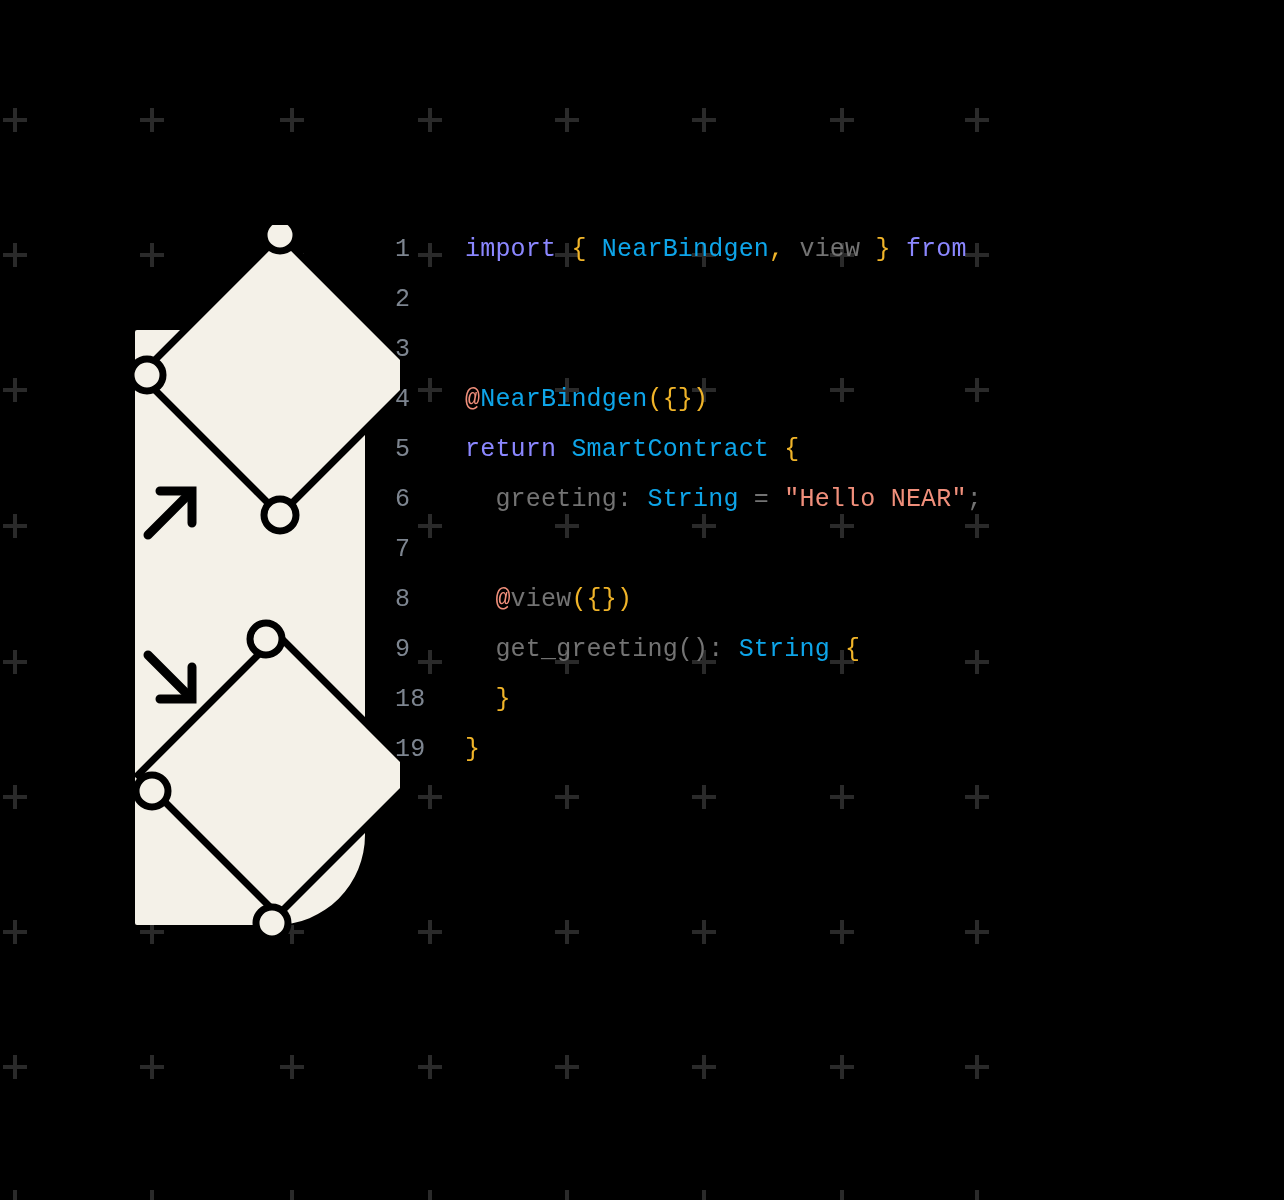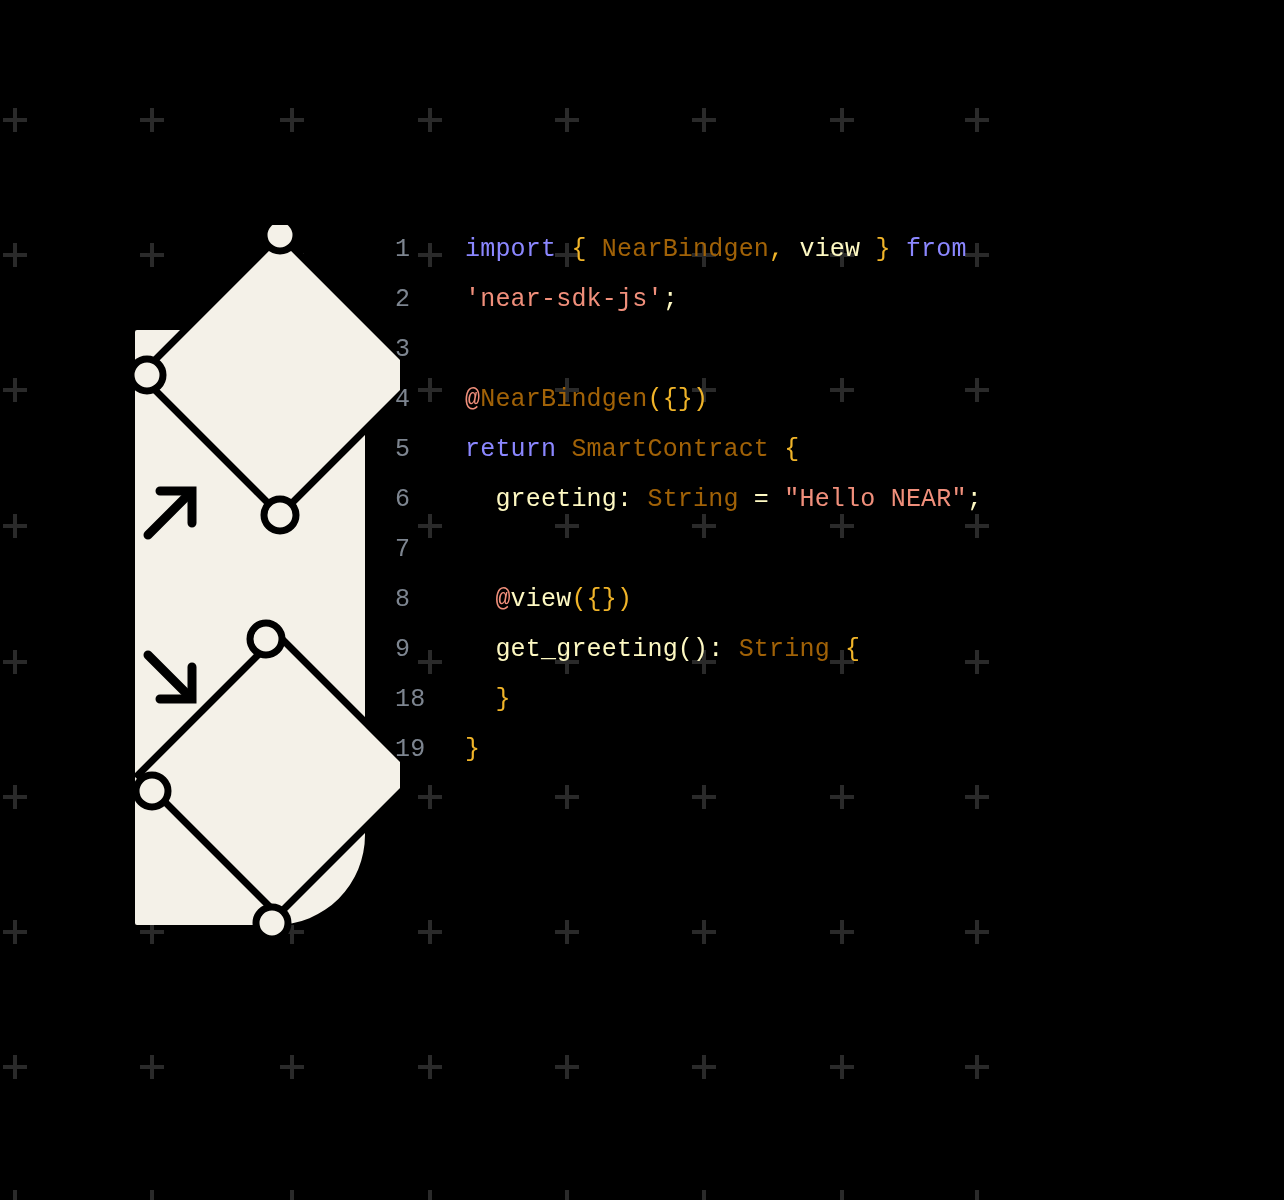--- a/index.html
+++ b/index.html
@@ -62,25 +62,25 @@
     color: #7d8590;
     text-align: left;
     flex-shrink: 0;
   }
   .code {
     color: #e8e8e8;
   }
 
   
   .tk-keyword { color: #8b87ff; }
-  .tk-type    { color: #a16207; text-align: center; }
+  .tk-type    { color: #0ea5e9; text-align: center; }
   .tk-punc    { color: #f0b429; }
   .tk-string  { color: #f08f7b; }
   .tk-at      { color: #f08f7b; }
-  .tk-default { color: #fef9c3; }
+  .tk-default { color: #737373; }
 </style>
 </head>
 <body>
 
 <div class="plus-grid" id="plus-grid">
     <div class="plus" style="left: 3px; top: 108px;"></div>
     <div class="plus" style="left: 140px; top: 108px;"></div>
     <div class="plus" style="left: 280px; top: 108px;"></div>
     <div class="plus" style="left: 418px; top: 108px;"></div>
     <div class="plus" style="left: 555px; top: 108px;"></div>
@@ -173,21 +173,21 @@
       <circle cx="180" cy="290" r="16" fill="#f4f1e8" stroke="#000" stroke-width="7"></circle>
       <circle cx="166" cy="414" r="16" fill="#f4f1e8" stroke="#000" stroke-width="7"></circle>
       <circle cx="52" cy="566" r="16" fill="#f4f1e8" stroke="#000" stroke-width="7"></circle>
       <circle cx="172" cy="698" r="16" fill="#f4f1e8" stroke="#000" stroke-width="7"></circle>
     </g>
   </svg>
 </div>
 
 <div class="code-block" id="code-block">
     <div class="code-line"><span class="gutter">1</span><span class="code"><span class="tk-keyword">import</span><span class="tk-default"> </span><span class="tk-punc">{</span><span class="tk-default"> </span><span class="tk-type">NearBindgen</span><span class="tk-punc">,</span><span class="tk-default"> view </span><span class="tk-punc">}</span><span class="tk-default"> </span><span class="tk-keyword">from</span></span></div>
-    <div class="code-line"><span class="gutter">2</span><span class="code"><span class="tk-string">'near-sdk-js'</span><span class="tk-default">;</span></span></div>
+    <div class="code-line"><span class="gutter">2</span></div>
     <div class="code-line"><span class="gutter">3</span><span class="code"></span></div>
     <div class="code-line"><span class="gutter">4</span><span class="code"><span class="tk-at">@</span><span class="tk-type">NearBindgen</span><span class="tk-punc">({})</span></span></div>
     <div class="code-line"><span class="gutter">5</span><span class="code"><span class="tk-keyword">return</span><span class="tk-default"> </span><span class="tk-type">SmartContract</span><span class="tk-default"> </span><span class="tk-punc">{</span></span></div>
     <div class="code-line"><span class="gutter">6</span><span class="code"><span class="tk-default">  greeting: </span><span class="tk-type">String</span><span class="tk-default"> = </span><span class="tk-string">"Hello NEAR"</span><span class="tk-default">;</span></span></div>
     <div class="code-line"><span class="gutter">7</span><span class="code"></span></div>
     <div class="code-line"><span class="gutter">8</span><span class="code"><span class="tk-default">  </span><span class="tk-at">@</span><span class="tk-default">view</span><span class="tk-punc">({})</span></span></div>
     <div class="code-line"><span class="gutter">9</span><span class="code"><span class="tk-default">  get_greeting(): </span><span class="tk-type">String</span><span class="tk-default"> </span><span class="tk-punc">{</span></span></div>
     <div class="code-line"><span class="gutter">18</span><span class="code"><span class="tk-default">  </span><span class="tk-punc">}</span></span></div>
     <div class="code-line"><span class="gutter">19</span><span class="code"><span class="tk-punc">}</span></span></div>
   </div>

